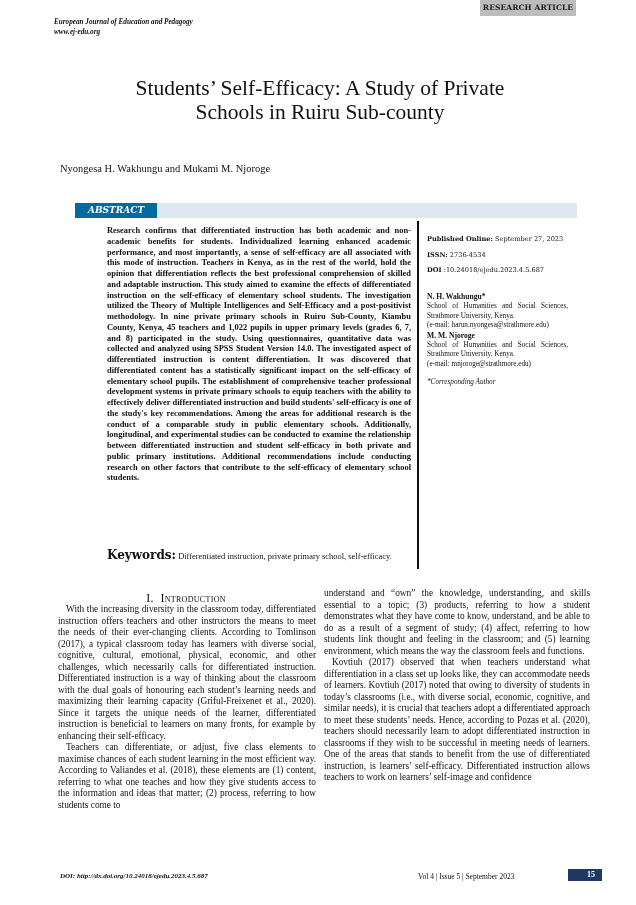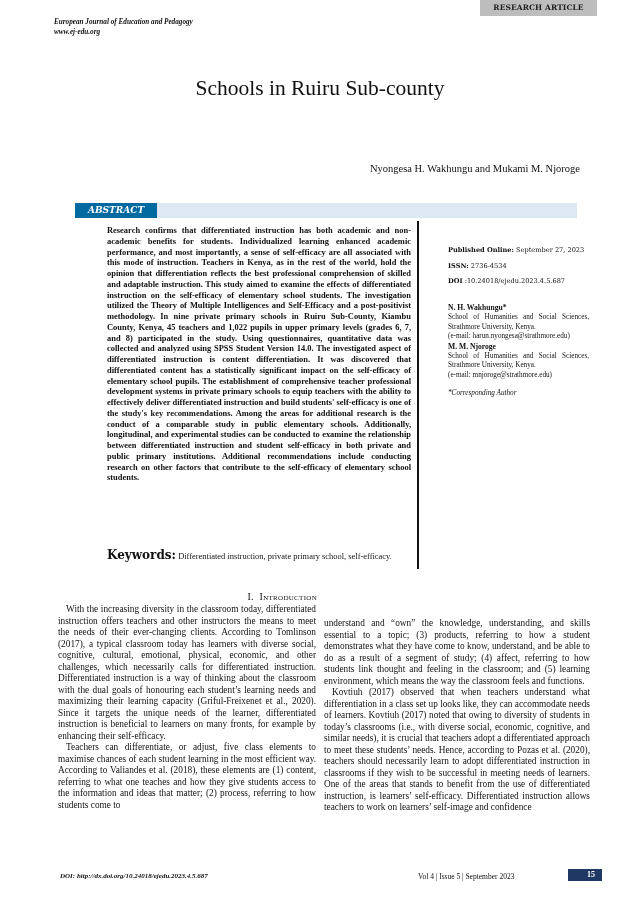--- a/index.html
+++ b/index.html
@@ -1,54 +1,55 @@
 <!DOCTYPE html>
 <html><head>
 <meta charset="utf-8">
 <style>
   html, body { margin:0; padding:0; background:#ffffff; }
   body { width:636px; height:905px; position:relative; overflow:hidden; font-family:"Liberation Serif", serif; color:#111; }
-  .badge { position:absolute; left:480px; top:0; width:117px; height:16px; background:#bdbdbd; color:#222; font-family:"DejaVu Serif", serif; font-weight:bold; font-size:7.5px; text-align:center; line-height:16px; letter-spacing:0.1px; }
+  .badge { position:absolute; left:480px; top:0; width:96px; height:16px; background:#bdbdbd; color:#222; font-family:"DejaVu Serif", serif; font-weight:bold; font-size:7.5px; text-align:center; line-height:16px; letter-spacing:0.1px; }
   .journal { position:absolute; left:54px; top:17px; font-style:italic; font-weight:bold; font-size:7.2px; line-height:10px; color:#111; }
   .title { position:absolute; left:60px; top:76px; width:520px; text-align:center; font-size:21.5px; line-height:24px; color:#111; }
-  .authors { position:absolute; left:60px; top:163px; width:520px; text-align:right; font-size:10.5px; color:#111; }
+  .authors { position:absolute; left:60px; top:163px; width:520px; text-align:left; font-size:10.5px; color:#111; }
   .abs-bar { position:absolute; left:75px; top:203px; width:502px; height:15px; background:#dde8f3; }
   .abs-label { position:absolute; left:75px; top:203px; width:82px; height:15px; background:#0369a1; color:#fff; font-family:"DejaVu Serif", serif; font-weight:bold; font-style:italic; font-size:9px; line-height:15px; text-indent:13px; }
   .abs-body { position:absolute; left:107px; top:225px; width:304px; font-weight:bold; font-size:8.45px; line-height:10.75px; text-align:justify; color:#111; }
   .keywords { position:absolute; left:107px; top:548px; width:320px; font-size:8.45px; color:#111; }
   .keywords b { font-family:"DejaVu Serif", serif; font-size:12px; }
   .vline { position:absolute; left:417px; top:221px; width:1.5px; height:348px; background:#111; }
-  .side { position:absolute; left:427px; top:246px; width:141px; font-size:7.2px; line-height:9.7px; color:#111;margin-left:21px; }
+  .side { position:absolute; left:427px; top:235px; width:141px; font-size:7.2px; line-height:9.7px; color:#111; }
   .side .meta { font-family:"DejaVu Serif", serif; font-size:6.6px; margin-bottom:6px; }
   .side .meta b { font-weight:bold; }
   .side .au-name { font-weight:bold; font-size:7.6px; }
   .side .aff { text-align:justify; }
   .side .corr { font-style:italic; font-weight:normal; margin-top:8px; }
-  .sec-head { position:absolute; left:55px; top:591px; width:262px; text-align:right; font-size:10px; letter-spacing:0.3px; }
+  .sec-head { position:absolute; left:55px; top:591px; width:262px; text-align:center; font-size:12px; letter-spacing:0.3px; }
   .sec-head .sc { font-variant:small-caps; }
   .col { position:absolute; font-size:9.3px; line-height:11.5px; text-align:justify; color:#111; }
   .col p { margin:0; text-indent:8px; }
   .col-left { left:58px; top:604px; width:258px; }
-  .col-right { left:324px; top:618px; width:266px; }
+  .col-right { left:324px; top:588px; width:266px; }
   .col-right p.cont { text-indent:0; }
   .footer-doi { position:absolute; left:60px; top:872px; font-style:italic; font-weight:bold; font-size:7px; color:#111; }
   .footer-vol { position:absolute; left:418px; top:872px; font-size:7.5px; color:#111; }
   .page-num { position:absolute; left:568px; top:869px; width:22px; height:12px; background:#1f3864; color:#fff; font-size:8px; text-align:center; line-height:12px; font-weight:bold;padding-left:12px; }
 </style>
 </head>
 <body>
 
 <div class="badge">RESEARCH ARTICLE</div>
 
 <div class="journal">
   <div>European Journal of Education and Pedagogy</div>
   <div>www.ej-edu.org</div>
 </div>
 
 <div class="title">
+  <div>Students’ Self-Efficacy: A Study of Private</div>
   <div>Schools in Ruiru Sub-county</div>
 </div>
 
 <div class="authors">Nyongesa H. Wakhungu and Mukami M. Njoroge</div>
 
 <div class="abs-bar"></div>
 <div class="abs-label">ABSTRACT</div>
 
 <div class="abs-body">Research confirms that differentiated instruction has both academic and non-academic benefits for students. Individualized learning enhanced academic performance, and most importantly, a sense of self-efficacy are all associated with this mode of instruction. Teachers in Kenya, as in the rest of the world, hold the opinion that differentiation reflects the best professional comprehension of skilled and adaptable instruction. This study aimed to examine the effects of differentiated instruction on the self-efficacy of elementary school students. The investigation utilized the Theory of Multiple Intelligences and Self-Efficacy and a post-positivist methodology. In nine private primary schools in Ruiru Sub-County, Kiambu County, Kenya, 45 teachers and 1,022 pupils in upper primary levels (grades 6, 7, and 8) participated in the study. Using questionnaires, quantitative data was collected and analyzed using SPSS Student Version 14.0. The investigated aspect of differentiated instruction is content differentiation. It was discovered that differentiated content has a statistically significant impact on the self-efficacy of elementary school pupils. The establishment of comprehensive teacher professional development systems in private primary schools to equip teachers with the ability to effectively deliver differentiated instruction and build students' self-efficacy is one of the study's key recommendations. Among the areas for additional research is the conduct of a comparable study in public elementary schools. Additionally, longitudinal, and experimental studies can be conducted to examine the relationship between differentiated instruction and student self-efficacy in both private and public primary institutions. Additional recommendations include conducting research on other factors that contribute to the self-efficacy of elementary school students.</div>
 

